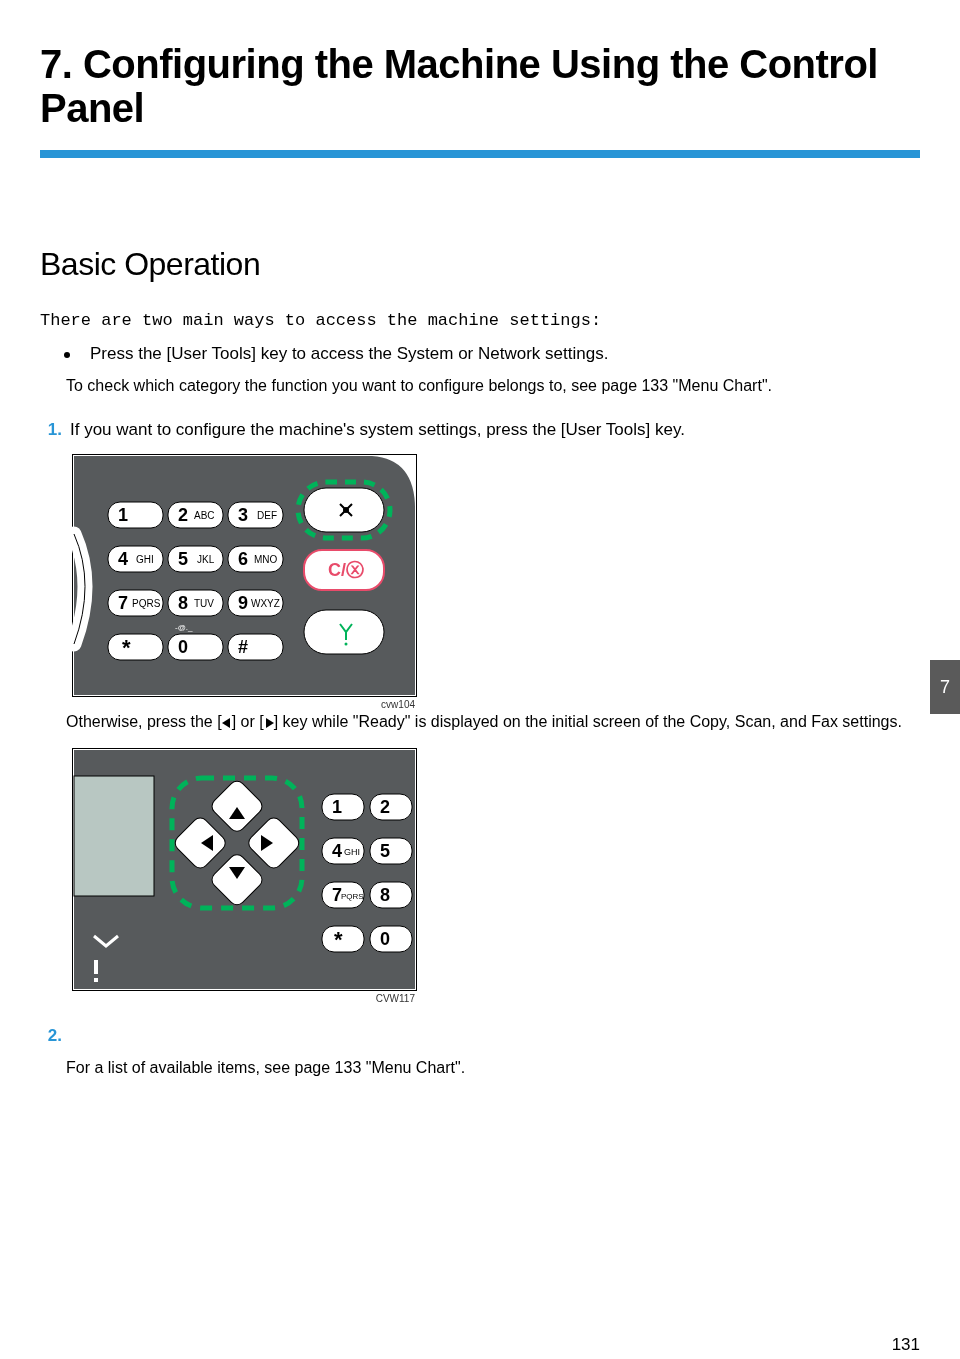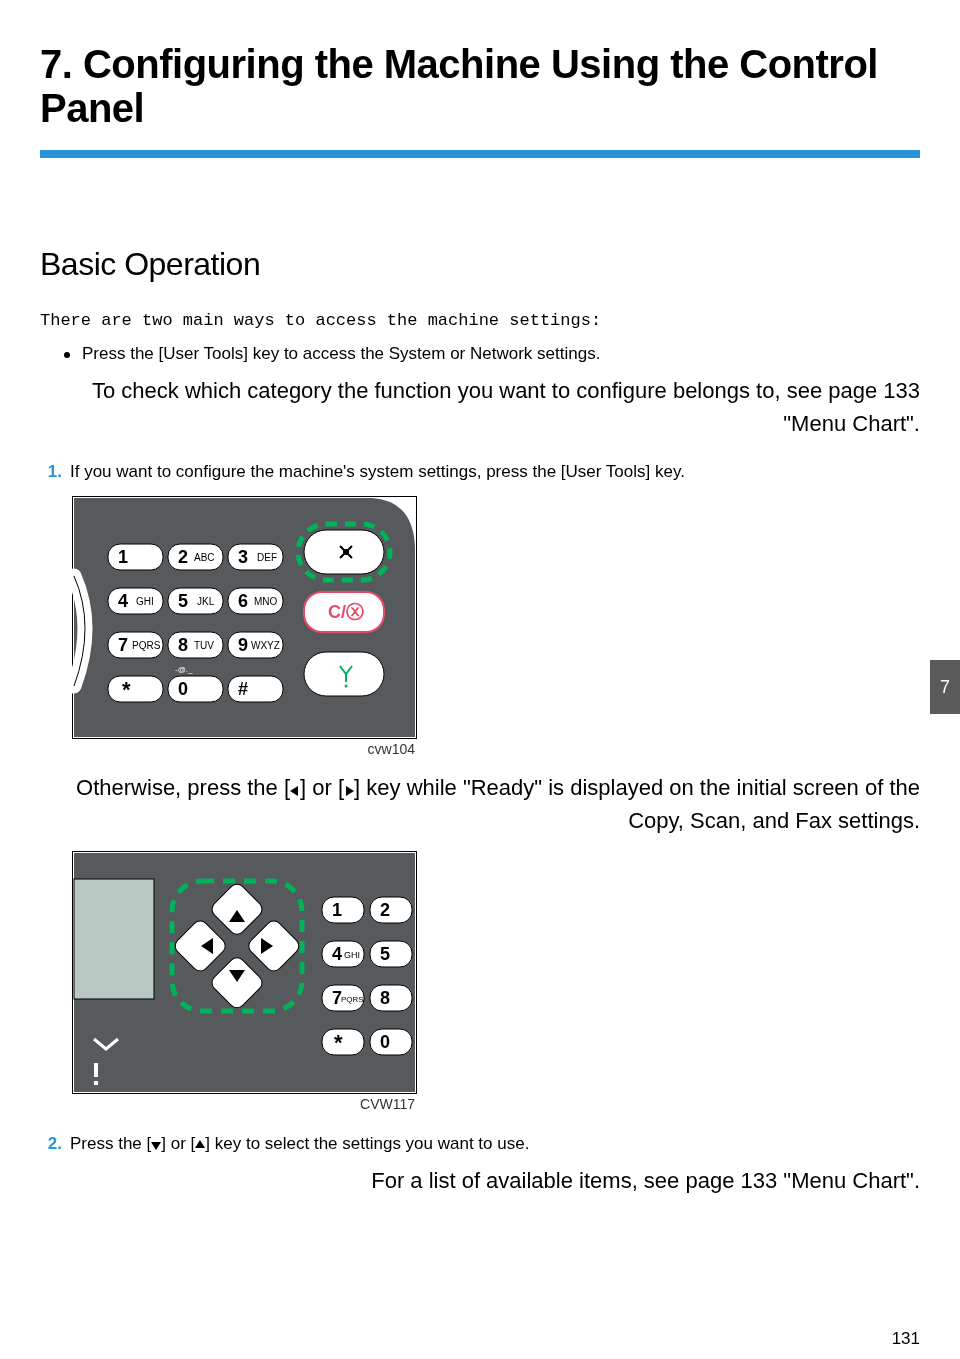--- a/index.html
+++ b/index.html
@@ -33,37 +33,36 @@
   .intro {
     margin: 28px 40px 0 40px;
     font-size: 17px;
     font-family: Liberation Mono, monospace;
   }
   .bullets {
     margin: 14px 40px 0 40px;
   }
   .bullet {
     display: flex;
-    gap: 12px;
+    gap: 20px;
     margin: 12px 0 6px 24px;
     font-size: 17px;
   }
   .bullet-dot {
     width: 6px;
     height: 6px;
     background: #000;
     border-radius: 50%;
     flex: 0 0 auto;
     margin-top: 8px;
   }
   .sub {
     margin: 10px 40px 0 66px;
-    font-size: 22px;
+    font-size: 16px;
     line-height: 1.5;
-    text-align: right;
   }
   .step-row {
     display: flex;
     align-items: flex-start;
     gap: 8px;
     margin: 22px 40px 0 40px;
   }
   .step-num {
     color: #2895d6;
     font-weight: bold;
@@ -76,42 +75,42 @@
     font-weight: normal;
     font-size: 17px;
   }
   .figure {
     margin: 14px 0 0 72px;
     width: 345px;
   }
   .figure svg { display: block; }
   .fig-caption {
     text-align: right;
-    font-size: 14px;
+    font-size: 10px;
     color: #333;
     padding-right: 2px;
     padding-top: 2px;
   }
   .tab {
     position: absolute;
     right: 0;
     top: 660px;
     width: 30px;
     height: 54px;
     background: #5a5a5a;
     color: #fff;
     font-size: 18px;
     display: flex;
     align-items: center;
     justify-content: center;
   }
   .page-num {
     position: absolute;
     right: 40px;
-    bottom: 10px;
+    bottom: 4px;
     font-size: 17px;
   }
   .tri {
     display: inline-block;
     vertical-align: -1px;
   }
 </style>
 </head>
 <body>
 
@@ -197,21 +196,21 @@
   <text x="256" y="122" font-size="18" font-weight="bold" fill="#e84b6a">C/ⓧ</text>
   <rect x="232" y="156" rx="22" ry="22" width="80" height="44" fill="#fff" stroke="#000"></rect>
   <g>
     <path d="M268 170 l6 8 l6 -8 M274 178 v8" stroke="#00b35a" stroke-width="2" fill="none"></path>
     <circle cx="274" cy="190" r="1.5" fill="#00b35a"></circle>
   </g>
 </svg>
 <div class="fig-caption">cvw104</div>
 </div>
 
-<div class="sub" style="margin-top:14px;">
+<div class="sub" style="margin-top:0;">
   <span>Otherwise, press the [</span><svg class="tri" width="10" height="10" viewBox="0 0 10 10">
       <path d="M8 0 L8 10 L0 5 Z" fill="#000"></path>
     </svg><span>] or [</span><svg class="tri" width="10" height="10" viewBox="0 0 10 10">
       <path d="M2 0 L10 5 L2 10 Z" fill="#000"></path>
     </svg><span>] key while "Ready" is displayed on the initial screen of the Copy, Scan, and Fax settings.</span>
 </div>
 
 <div class="figure">
 <svg width="345" height="243" viewBox="0 0 345 243">
   <rect x="0" y="0" width="345" height="243" fill="#fff" stroke="#000" stroke-width="2"></rect>
@@ -266,25 +265,18 @@
     <text x="262" y="199" font-size="22">*</text>
     <rect x="298" y="178" rx="12" ry="12" width="42" height="26" fill="#fff" stroke="#000"></rect>
     <text x="308" y="197" font-size="18">0</text>
   </g>
 </svg>
 <div class="fig-caption">CVW117</div>
 </div>
 
 <div class="step-row">
   <span class="step-num">2.</span>
-  <span class="step-text">
-    <span>Press the [</span><svg class="tri" width="10" height="10" viewBox="0 0 10 10">
-        <path d="M0 2 L10 2 L5 10 Z" fill="#000"></path>
-      </svg><span>] or [</span><svg class="tri" width="10" height="10" viewBox="0 0 10 10">
-        <path d="M0 8 L5 0 L10 8 Z" fill="#000"></path>
-      </svg><span>] key to select the settings you want to use.</span>
-  </span>
 </div>
 
 <div class="sub" style="">For a list of available items, see page 133 "Menu Chart".</div>
 
 <div class="tab">7</div>
 <div class="page-num">131</div>
 
 </body></html>

